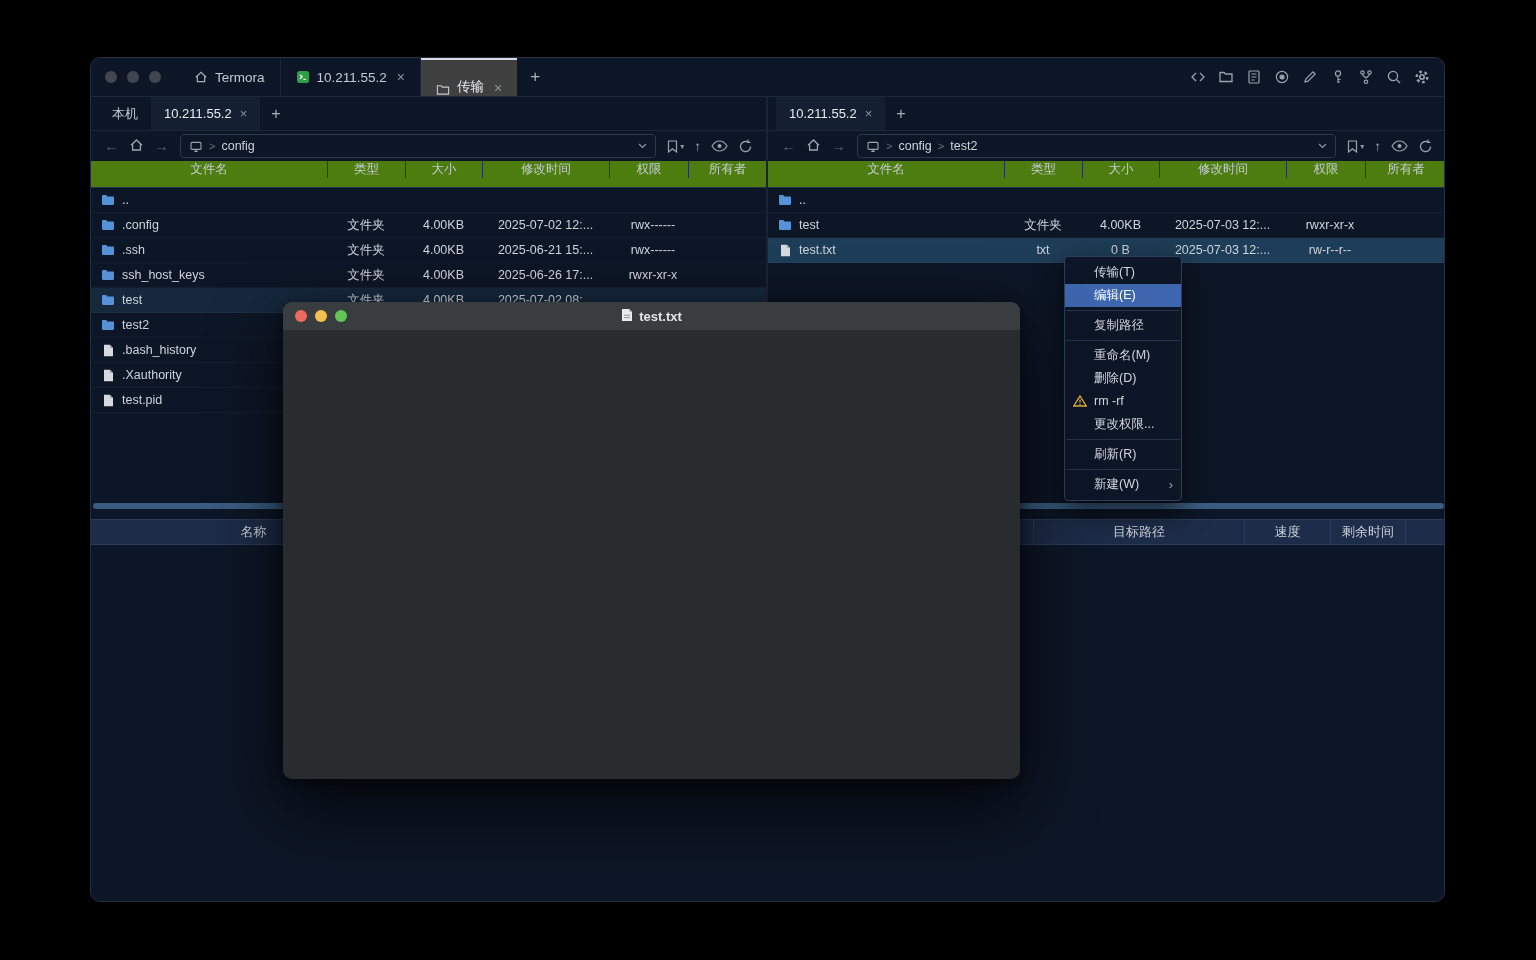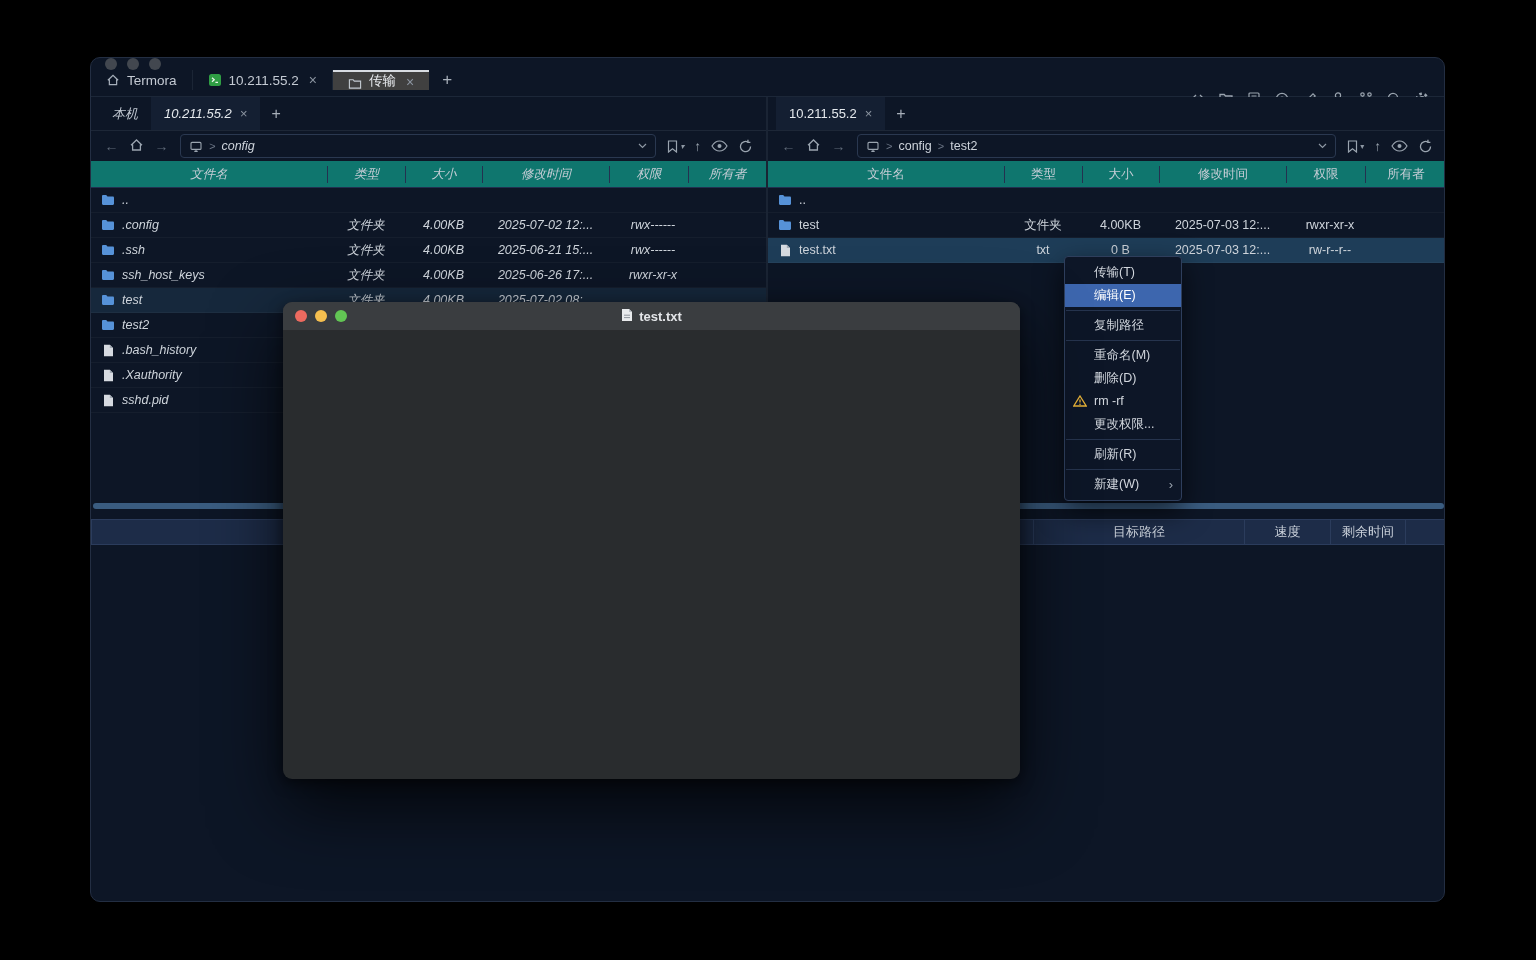--- a/index.html
+++ b/index.html
@@ -6,38 +6,38 @@
   html,body { width:1536px; height:960px; background:#000; overflow:hidden;
     font-family:"Liberation Sans", sans-serif; }
   .canvas { position:relative; width:1536px; height:960px; }
 
   
   .app { position:absolute; left:90px; top:57px; width:1355px; height:845px;
     background:#0d1626; border:1px solid #232e42; border-radius:10px; overflow:hidden; }
 
   
   .titlebar { position:absolute; left:0; top:0; right:0; height:39px;
-    border-bottom:1px solid #1c2738; display:flex; align-items:stretch;flex-direction:column; }
+    border-bottom:1px solid #1c2738; display:flex; align-items:stretch; }
   .dots { display:flex; align-items:center; gap:10px; padding:0 18px 0 14px; }
   .dot { width:12px; height:12px; border-radius:50%; background:#42474f; }
   .app-tabs { display:flex; align-items:stretch; }
   .app-tab { display:flex; align-items:center; gap:7px; padding:0 15px; font-size:13.5px;
     color:#c4cad3; border-left:1px solid #1b2535; }
   .app-tab:last-of-type { border-right:1px solid #1b2535; }
   .app-tab.first { border-left:none; }
   .app-tab.active { background:#404040; box-shadow:inset 0 2px 0 #d8dce2; color:#e9ecf0;align-items:flex-end; }
   .tab-x { color:#8b94a0; font-size:14px; margin-left:3px; }
   .newtab-btn { display:flex; align-items:center; padding:0 13px; color:#aab2bc; font-size:17px; }
   .tb-actions { margin-left:auto; display:flex; align-items:center; gap:11px; padding-right:14px; }
   .tb-ic { width:17px; height:17px; display:flex; align-items:center; justify-content:center; }
 
   
   .panes { position:absolute; left:0; top:39px; width:1355px; height:406px; display:flex; }
   .pane { position:relative; background:#0d1626; }
-  .pane.left { width:675px;font-style:italic; }
+  .pane.left { width:675px; }
   .pane-div { width:2px; background:#1a2434; }
   .pane.right { flex:1; }
 
   .pane-tabs { height:34px; display:flex; align-items:stretch; border-bottom:1px solid #1d2737;
     padding-left:8px; }
   .ptab { display:flex; align-items:center; gap:6px; padding:0 13px; font-size:13px; color:#c2c9d2; }
   .ptab.active { background:#141f32; color:#e6eaee; }
   .ptab-x { color:#8b94a0; font-size:13px; margin-left:2px; }
   .ptab-plus { display:flex; align-items:center; padding:0 11px; color:#a7afb9; font-size:16px; }
 
@@ -45,21 +45,21 @@
   .nav-btn { width:25px; text-align:center; font-size:14px; color:#8d97a3; }
   .nav-btn.dim { color:#606b79; }
   .pathbox { flex:1; height:24px; margin:0 6px; border:1px solid #2a3850; border-radius:4px;
     display:flex; align-items:center; gap:6px; padding:0 8px; font-size:12.5px; color:#cdd3db; }
   .crumb-sep { color:#6b7585; font-size:11px; }
   .pathbox .pb-chev { margin-left:auto; display:flex; }
   .tool-ic { display:flex; align-items:center; justify-content:center; padding:0 5px; color:#9aa4af; font-size:13.5px; }
   .bm-wrap { display:flex; align-items:center; gap:2px; padding:0 5px; }
   .bm-dd { font-size:8px; color:#8d97a3; }
 
-  .fhead { height:27px; display:flex; align-items:center; background:#0f766e;
+  .fhead { height:27px; display:flex; align-items:flex-start; background:#4d7c0f;
     border-bottom:1px solid #223050; font-size:12.5px; color:#c6cdd6; }
   .fhead .hcell { display:flex; align-items:center; justify-content:center; border-left:1px solid #243150; }
   .fhead .hcell.first { border-left:none; }
 
   .c-name { width:236px; }
   .c-type { width:78px; }
   .c-size { width:77px; }
   .c-mod  { width:127px; }
   .c-perm { width:79px; }
   .c-owner{ flex:1; }
@@ -410,21 +410,21 @@
             <div class="cell c-owner"></div>
           </div>
           <div class="frow">
             <div class="cell c-name">
                 <span class="fi">
                   <svg width="11" height="13" viewBox="0 0 11 13">
                     <path d="M1 .8h5.8L10 4v8.2H1z" fill="#d6dae0"></path>
                     <path d="M6.8.8 10 4H6.8z" fill="#a2aab4"></path>
                   </svg>
                 </span>
-                <span>sshd.pid</span>
+                <span>test.pid</span>
               </div>
             <div class="cell c-type"></div>
             <div class="cell c-size"></div>
             <div class="cell c-mod"></div>
             <div class="cell c-perm"></div>
             <div class="cell c-owner"></div>
           </div>
         </div>
       </section>
 
@@ -542,20 +542,21 @@
             <div class="cell c-owner"></div>
           </div>
         </div>
       </section>
     </div>
 
     <div class="hbar l"></div>
     <div class="hbar r"></div>
 
     <div class="xfer-head">
+      <div class="xcell first x-name">名称</div>
       <div class="xcell x-spacer"></div>
       <div class="xcell x-dest">目标路径</div>
       <div class="xcell x-speed">速度</div>
       <div class="xcell x-eta">剩余时间</div>
       <div class="xcell x-tail"></div>
     </div>
   </div>
 
   <div class="cmenu">
     <div class="cm-item">传输(T)</div>

